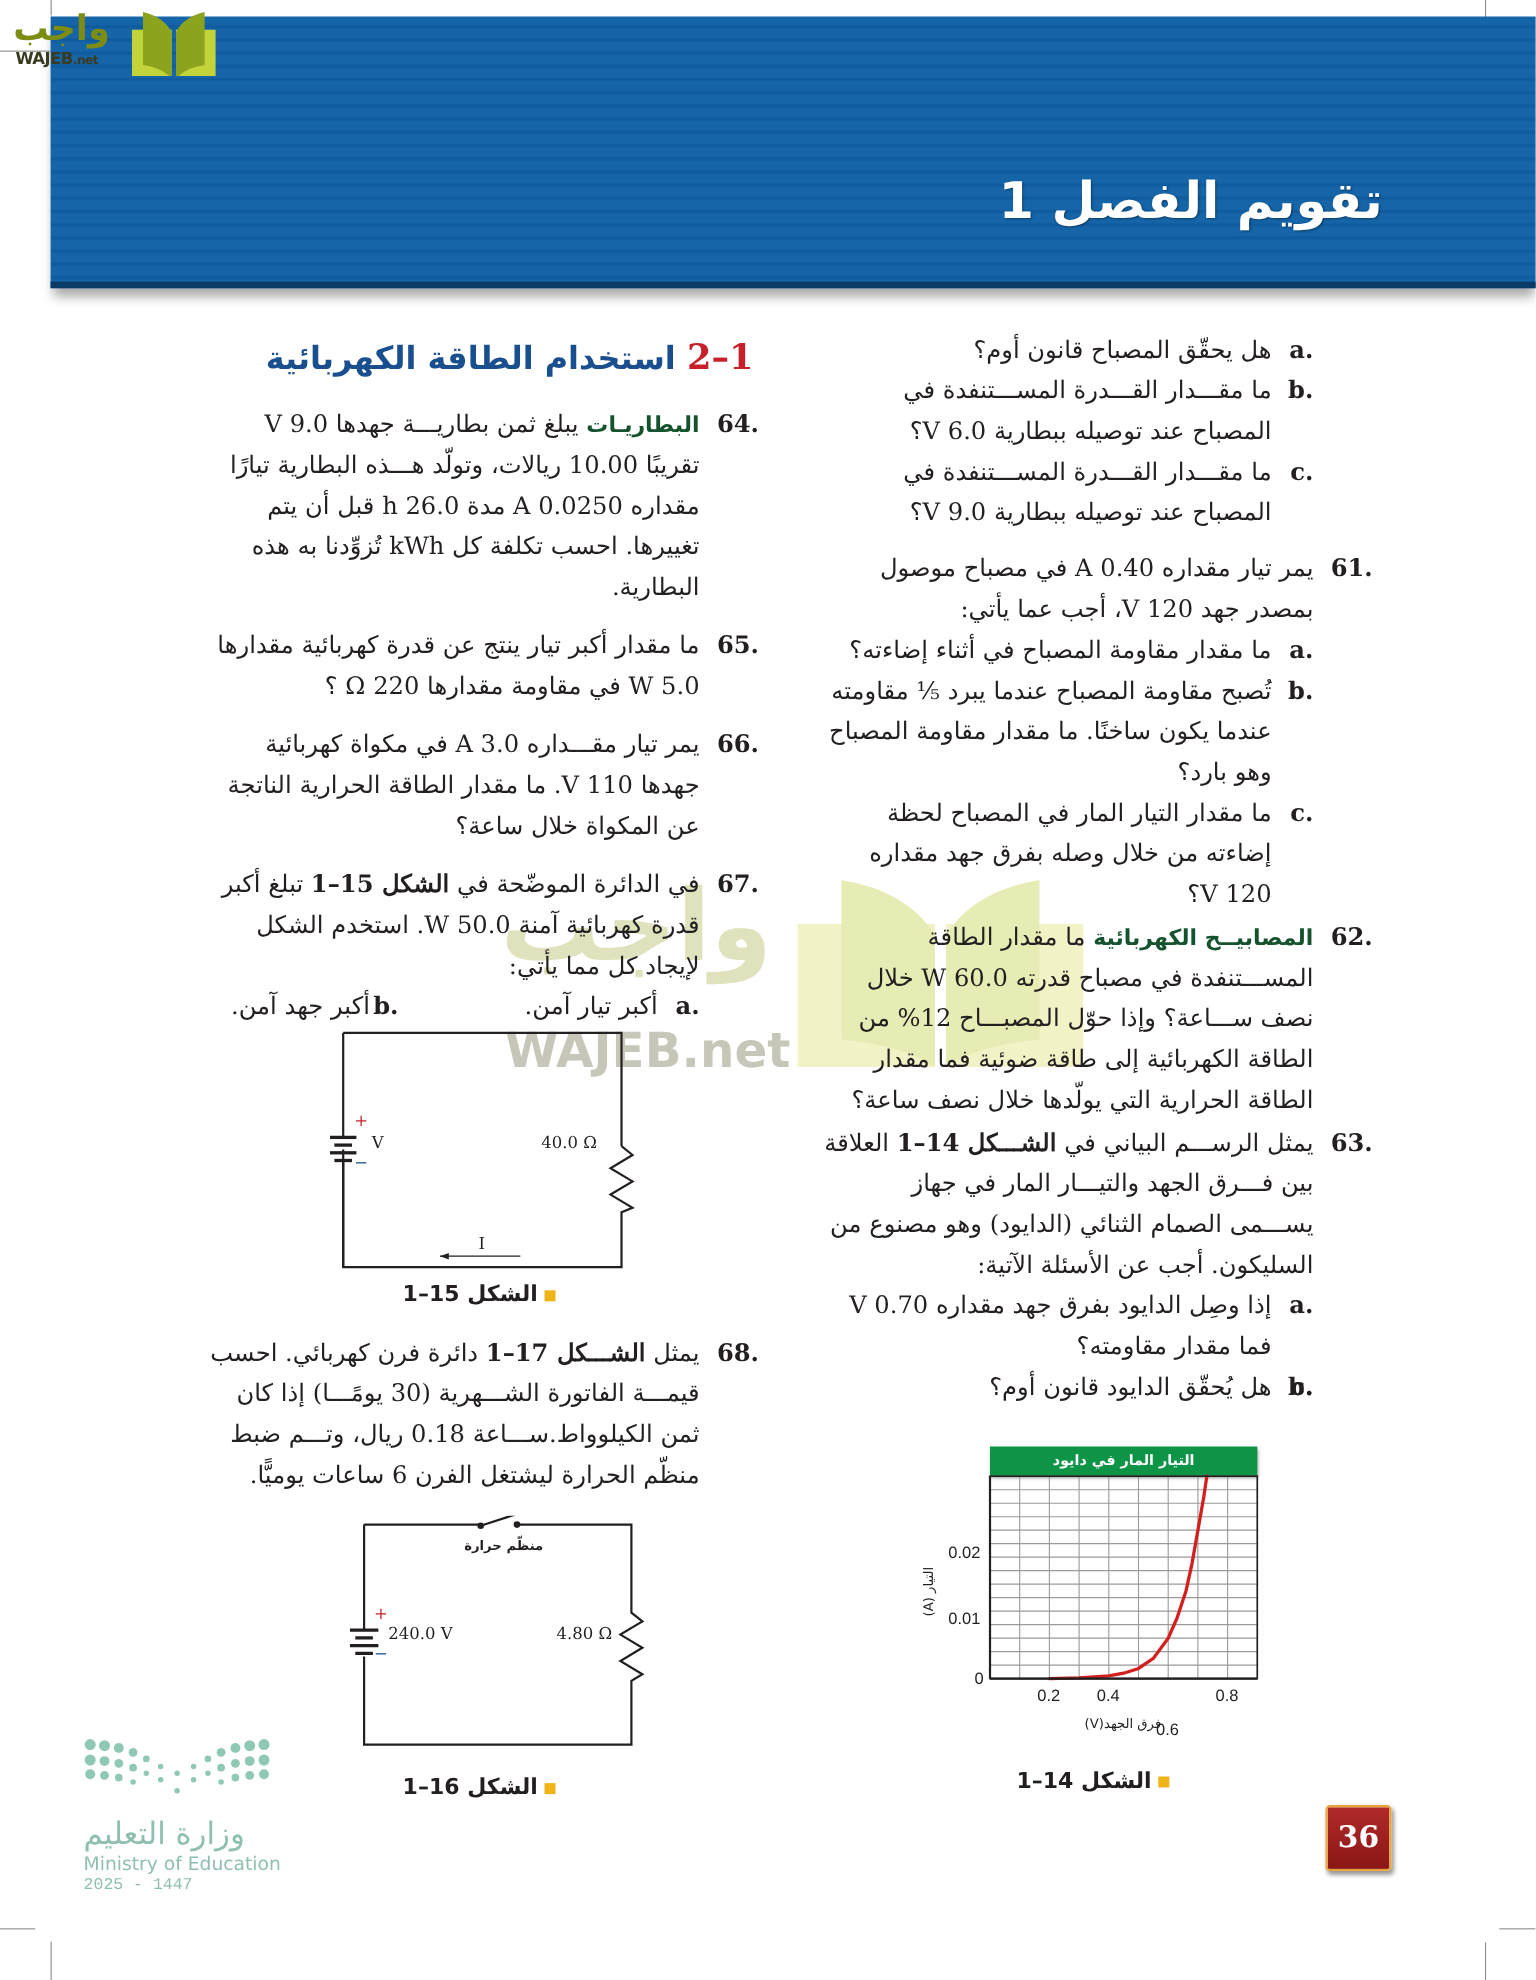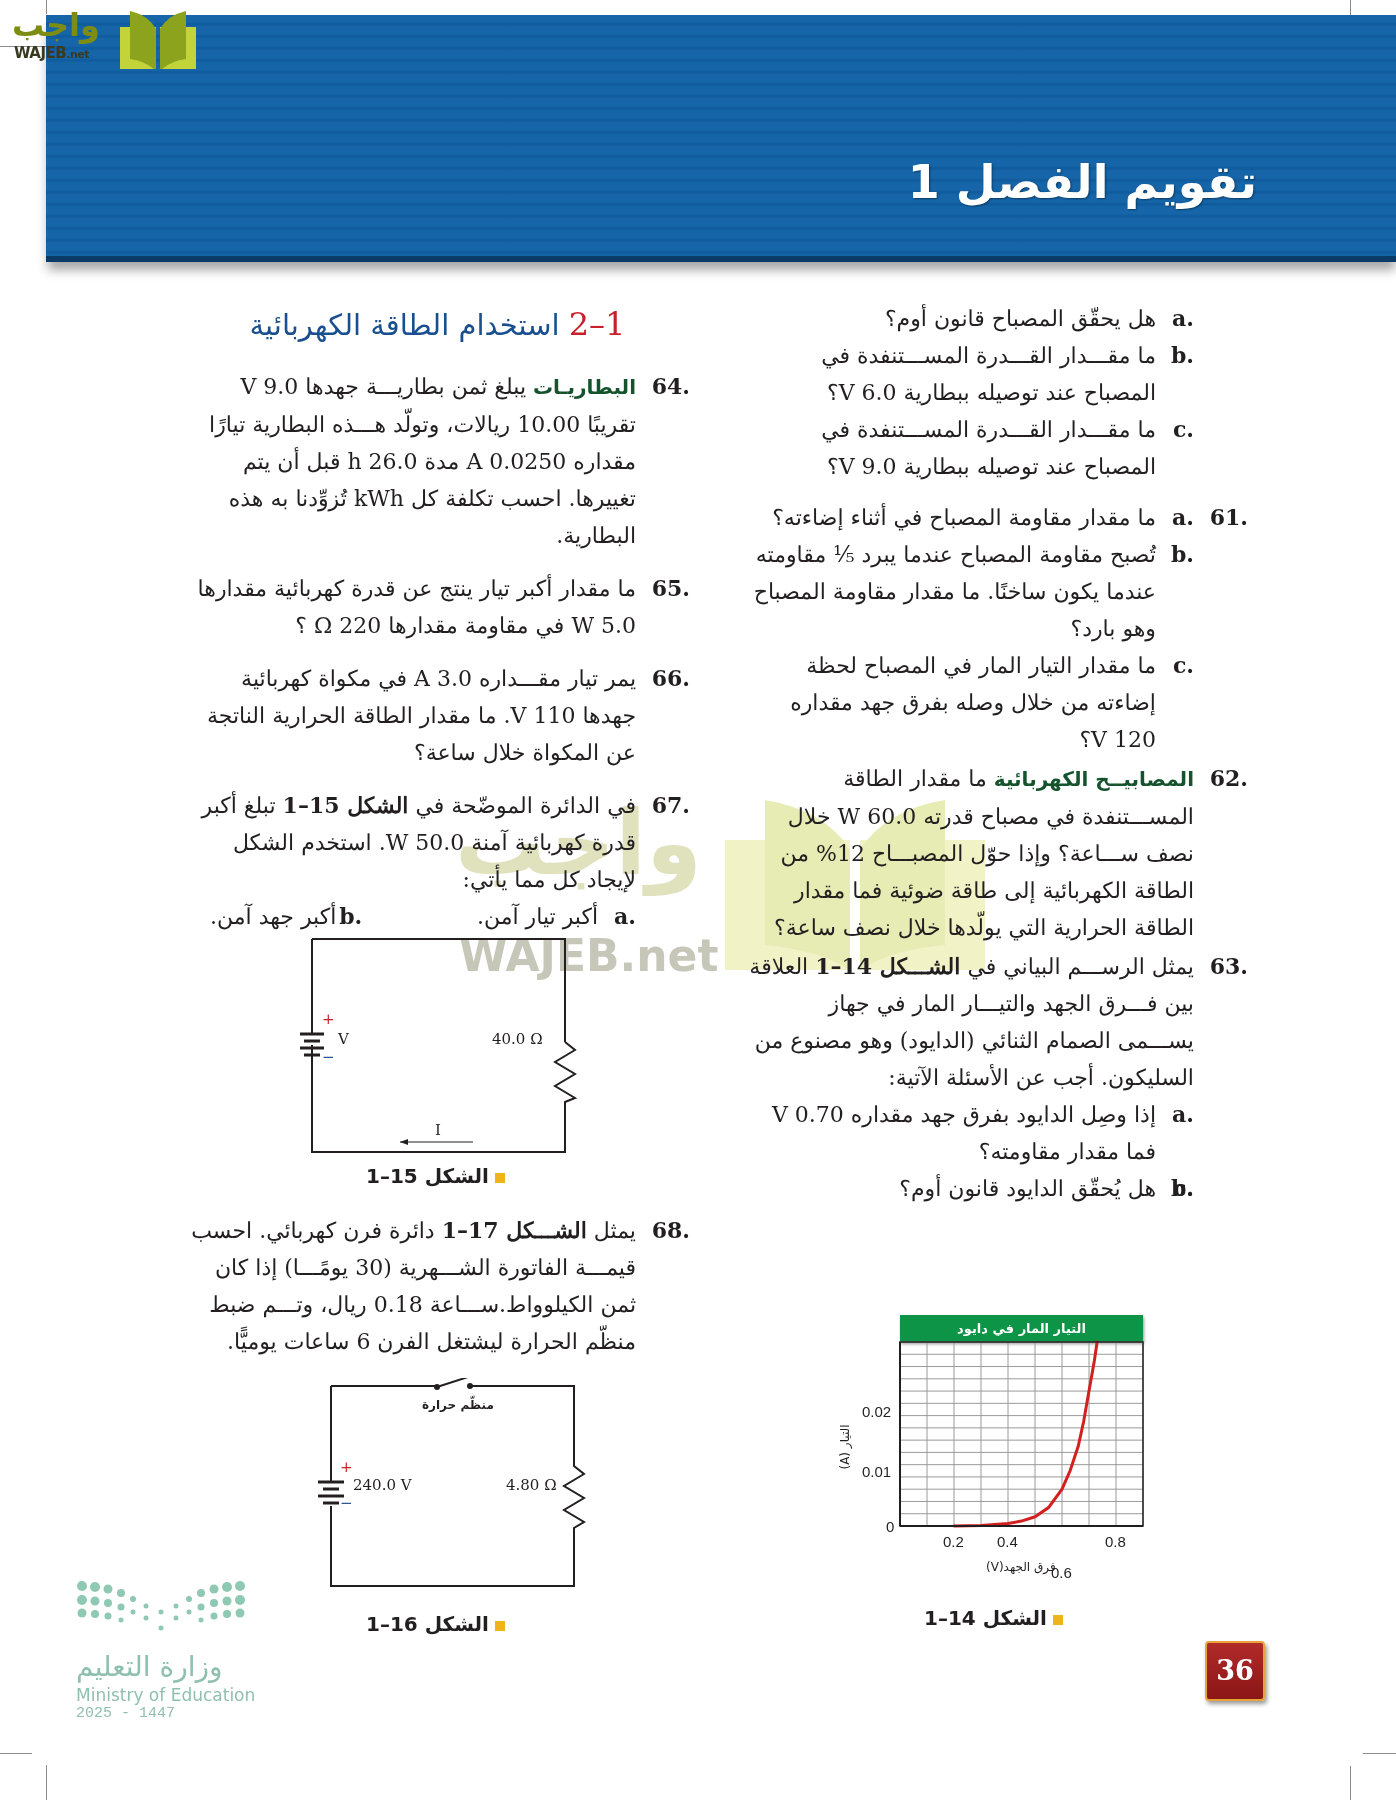--- a/index.html
+++ b/index.html
@@ -22,22 +22,22 @@
 
   .col{position:absolute;direction:rtl;font-size:22px;line-height:37px;}
   .col-right{left:748px;width:500px;top:300px;}
   .col-left{left:190px;width:500px;top:300px;}
   .q{position:relative;padding-right:54px;margin-bottom:2px;}
   .qnum{position:absolute;right:0;top:0;font-weight:bold;font-family:"DejaVu Serif",serif;direction:ltr;}
   .sub{position:relative;padding-right:38px;margin-right:0;}
   .subl{position:absolute;right:0;top:0;font-weight:bold;font-family:"DejaVu Serif",serif;direction:ltr;}
   .kw{color:#14532d;font-weight:bold;font-family:"DejaVu Sans",sans-serif;font-size:20px;}
   .gap{height:14px;}
-  .section-title{position:absolute;left:190px;top:305px;width:495px;text-align:center;direction:rtl;
-    font-family:"DejaVu Sans",sans-serif;font-weight:normal;font-size:29px;color:#1a4f8f;}
+  .section-title{position:absolute;left:190px;top:305px;width:495px;text-align:right;direction:rtl;
+    font-family:"DejaVu Sans",sans-serif;font-weight:bold;font-size:29px;color:#1a4f8f;}
   .section-title .num{color:#c8202a;font-family:"DejaVu Serif",serif;font-size:32px;}
   .row-ab{display:flex;justify-content:space-between;padding-left:20px;}
   .figcap{position:absolute;font-family:"DejaVu Sans",sans-serif;font-weight:bold;font-size:20px;direction:rtl;}
   .figcap .sq{display:inline-block;width:10px;height:10px;background:#f0b418;margin-left:6px;vertical-align:middle;}
   .circuit{position:absolute;}
   .clabel{position:absolute;font-family:"DejaVu Serif",serif;font-size:15px;color:#231f20;}
   .chart{position:absolute;left:830px;top:1315px;width:330px;height:270px;}
   .chart-title-bar{position:absolute;left:70px;top:0;width:243px;height:27px;background:#0d9447;
     color:#fff;text-align:center;font-size:13px;font-weight:bold;line-height:27px;direction:rtl;
     font-family:"DejaVu Sans",sans-serif;box-shadow:1px 2px 3px rgba(0,0,0,0.4);}
@@ -107,20 +107,21 @@
       <span>ما مقـــدار القـــدرة المســـتنفدة في المصباح عند توصيله ببطارية 6.0 V؟</span>
     </div>
     <div class="sub" style="margin-right:54px;">
       <span class="subl">c.</span>
       <span>ما مقـــدار القـــدرة المســـتنفدة في المصباح عند توصيله ببطارية 9.0 V؟</span>
     </div>
   </div>
   <div class="gap"></div>
   <div class="q">
     <span class="qnum">61.</span>
+    <span>يمر تيار مقداره 0.40 A في مصباح موصول بمصدر جهد 120 V، أجب عما يأتي:</span>
     <div class="sub">
       <span class="subl">a.</span>
       <span>ما مقدار مقاومة المصباح في أثناء إضاءته؟</span>
     </div>
     <div class="sub">
       <span class="subl">b.</span>
       <span>تُصبح مقاومة المصباح عندما يبرد ⅕ مقاومته عندما يكون ساخنًا. ما مقدار مقاومة المصباح وهو بارد؟</span>
     </div>
     <div class="sub">
       <span class="subl">c.</span>

